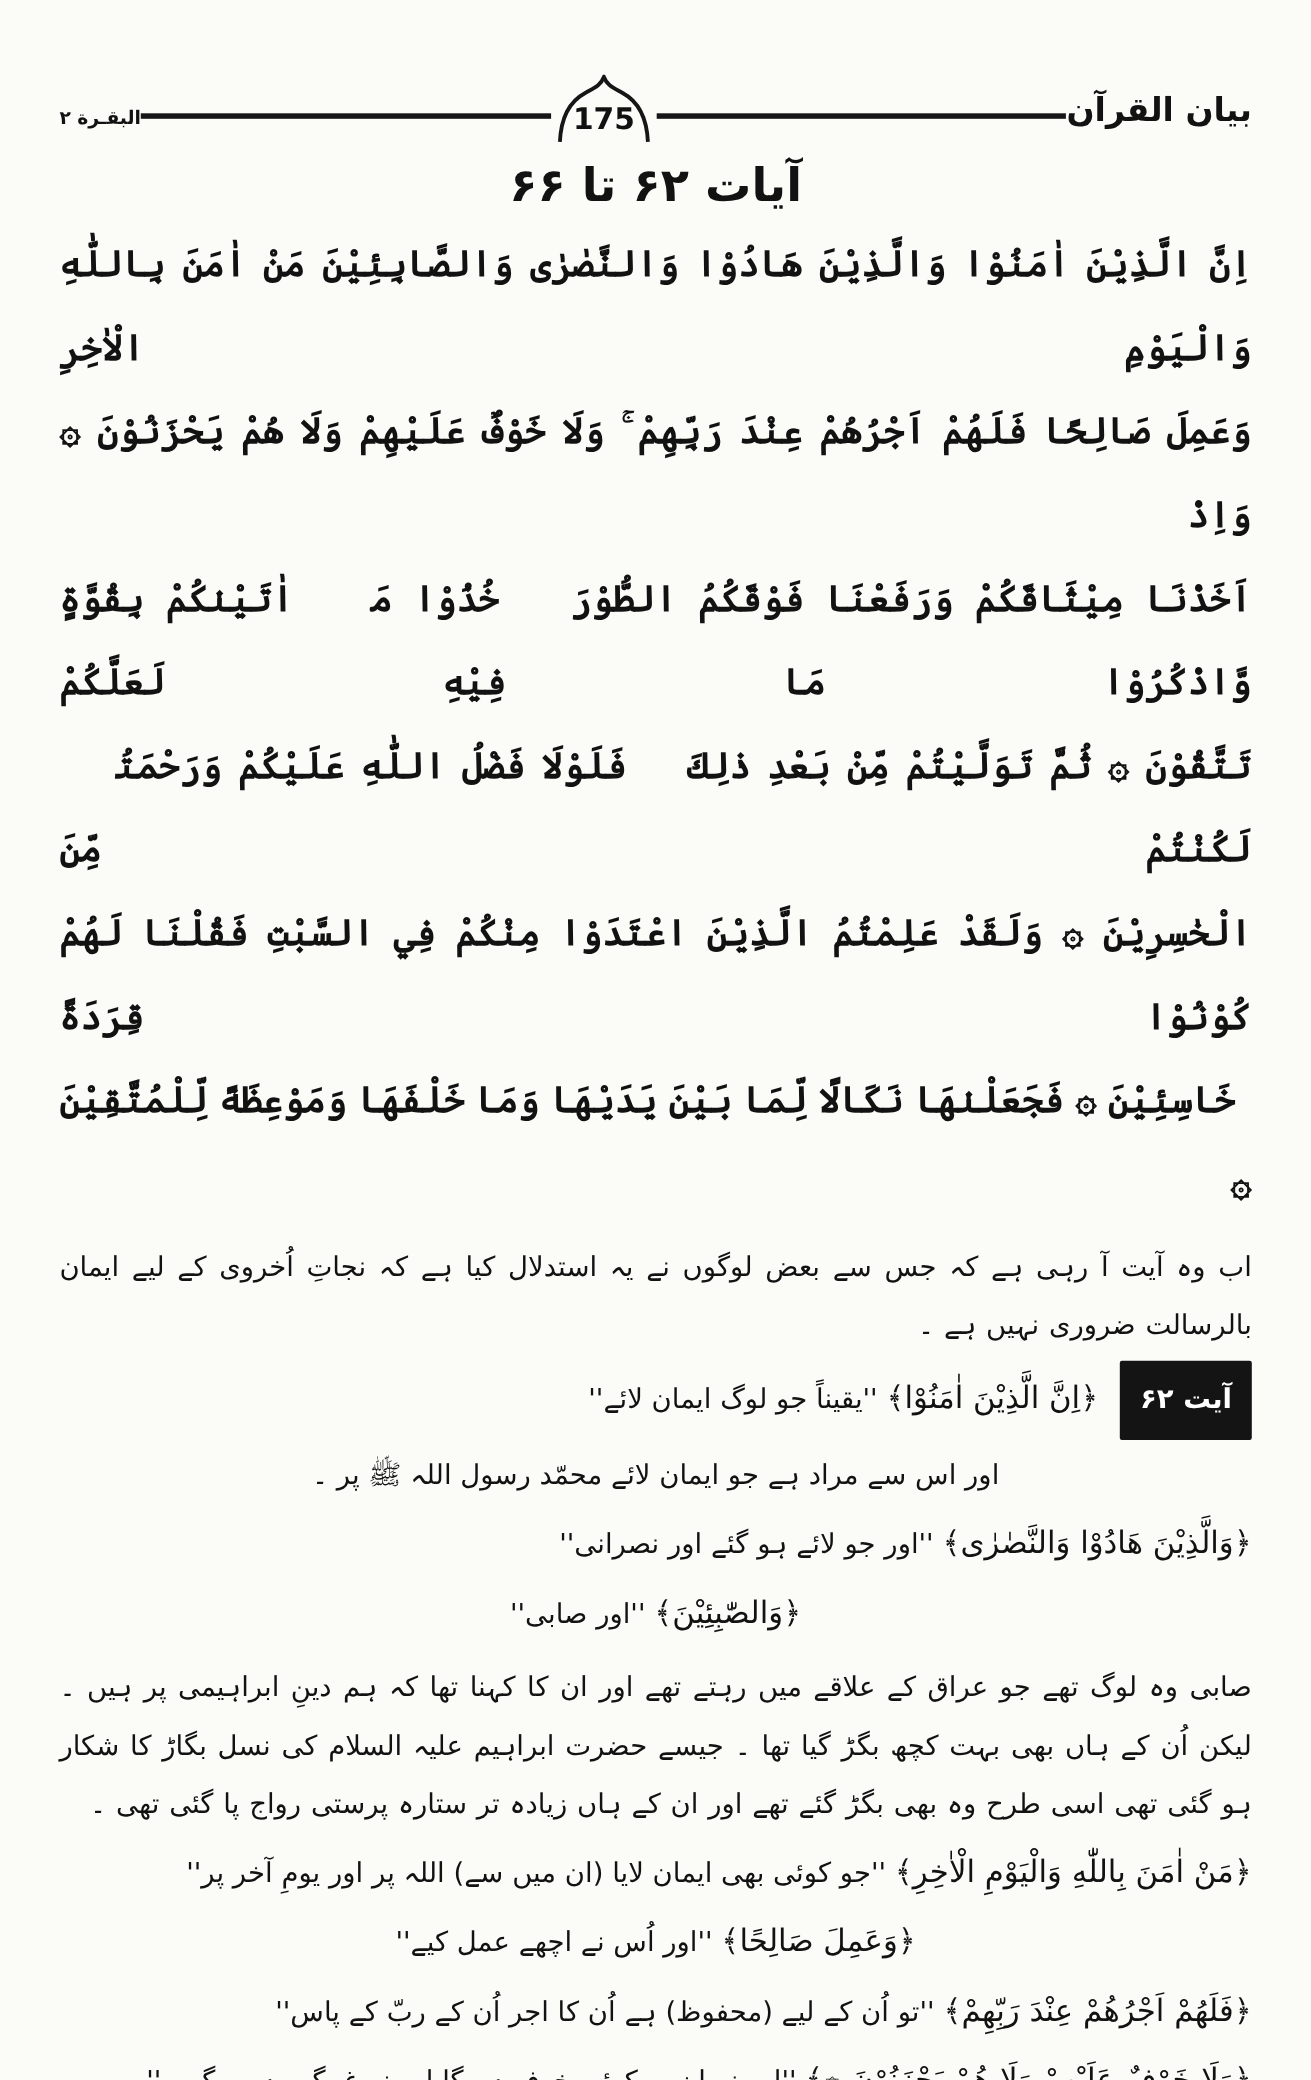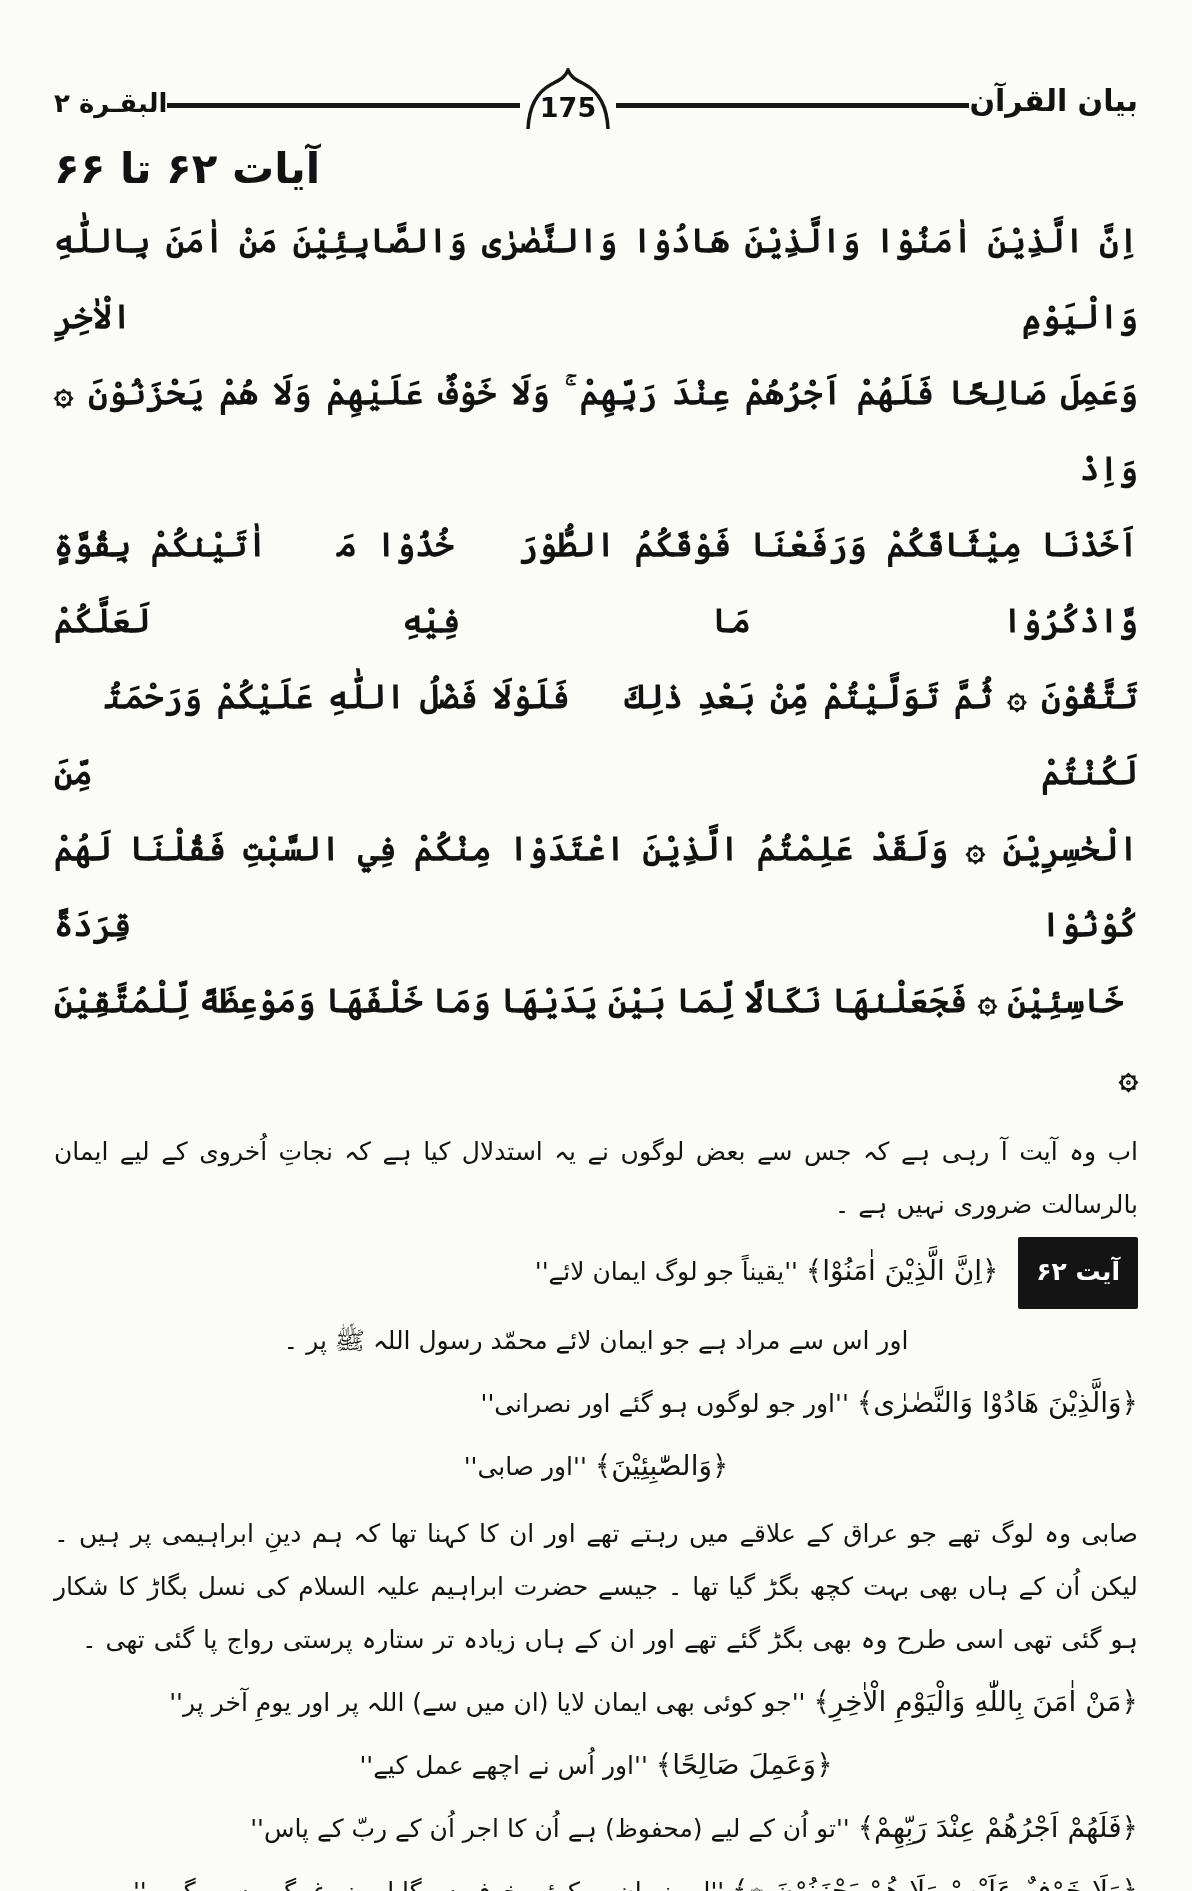--- a/index.html
+++ b/index.html
@@ -17,34 +17,34 @@
   
   .header {
     display: flex; align-items: flex-end;
     margin-top: 52px; height: 66px;
   }
   .book-title {
     font-size: 30px; font-weight: 700; white-space: nowrap;
     margin-bottom: 0px; letter-spacing: 0;
   }
   .surah-label {
-    font-size: 26px; font-weight: 700; white-space: nowrap;
+    font-size: 17px; font-weight: 700; white-space: nowrap;
     margin-bottom: 0px;
   }
   .rule { flex: 1; height: 0; border-bottom: 5px solid #161616; margin-bottom: 10px; }
   .dome { position: relative; top: 12px; width: 96px; height: 62px; flex: 0 0 auto; }
   .dome svg { display: block; }
   .dome text {
     font-family: "DejaVu Sans", sans-serif;
     font-size: 27px; font-weight: 700; fill: #111;
   }
 
   
   .title {
-    text-align: left;
+    text-align: center;
     font-size: 42px; font-weight: 800;
     margin: 26px 0 10px 0;
   }
 
   
   .quran { margin-top: 6px; }
   .q-line {
     font-size: 33px; font-weight: 700;
     line-height: 76px;
     text-align: justify; text-align-last: justify;
@@ -114,21 +114,21 @@
   <div class="seg-row right">
     <span class="ayat-badge">آیت ۶۲</span>
     <span class="seg-arabic">﴿اِنَّ الَّذِيْنَ اٰمَنُوْا﴾</span>
     <span class="seg-urdu">''یقیناً جو لوگ ایمان لائے''</span>
   </div>
 
   <div class="seg-row center">اور اس سے مراد ہے جو ایمان لائے محمّد رسول اللہ ﷺ پر ۔</div>
 
   <div class="seg-row right">
     <span class="seg-arabic">﴿وَالَّذِيْنَ هَادُوْا وَالنَّصٰرٰى﴾</span>
-    <span class="seg-urdu">''اور جو لوگوں ہو گئے اور نصرانی''</span>
+    <span class="seg-urdu">''اور جو لائے ہو گئے اور نصرانی''</span>
   </div>
 
   <div class="seg-row center">
     <span class="seg-arabic">﴿وَالصّٰبِئِيْنَ﴾</span>
     <span class="seg-urdu">''اور صابی''</span>
   </div>
 
   <p class="para">صابی وہ لوگ تھے جو عراق کے علاقے میں رہتے تھے اور ان کا کہنا تھا کہ ہم دینِ ابراہیمی پر ہیں ۔ لیکن اُن کے ہاں بھی بہت کچھ بگڑ گیا تھا ۔ جیسے حضرت ابراہیم علیہ السلام کی نسل بگاڑ کا شکار ہو گئی تھی اسی طرح وہ بھی بگڑ گئے تھے اور ان کے ہاں زیادہ تر ستارہ پرستی رواج پا گئی تھی ۔</p>
 
   <div class="seg-row right">

